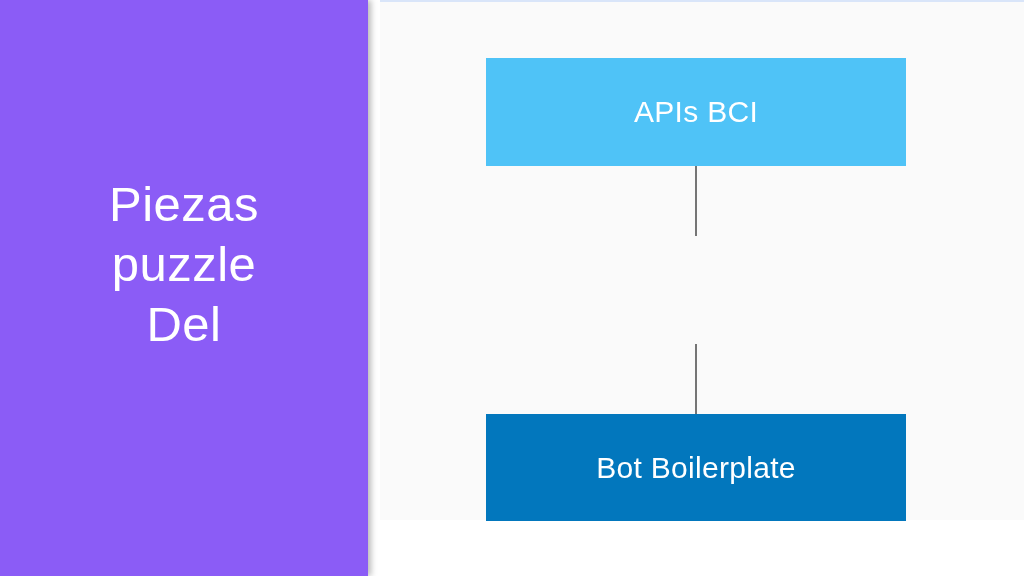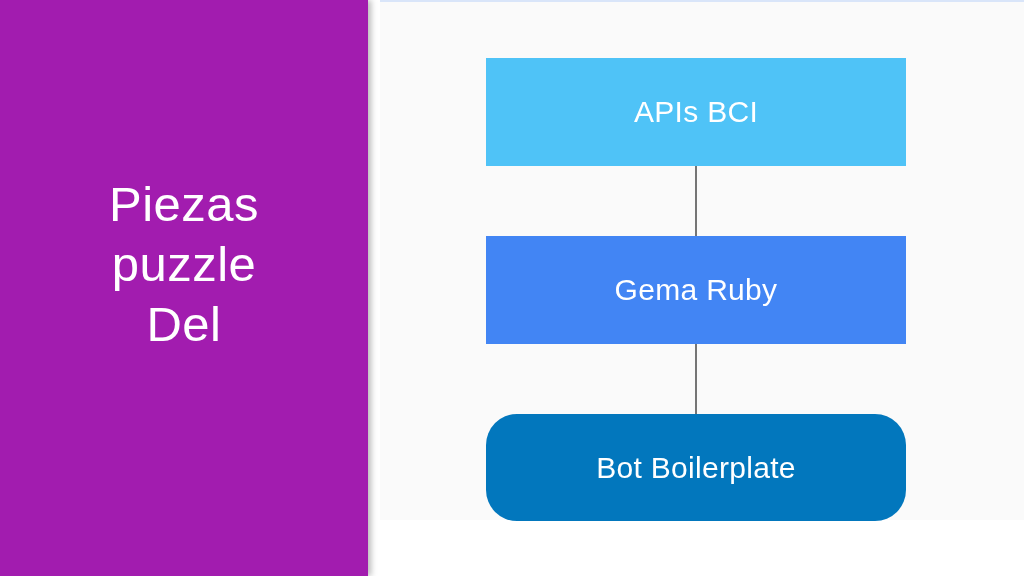--- a/index.html
+++ b/index.html
@@ -72,35 +72,32 @@
     background: #757575;
   }
   .connector-1 { top: 164px; height: 70px; }
   .connector-2 { top: 342px; height: 70px; }
 </style>
 </head>
 <body>
 
 <div class="stage">
 
-  <aside class="sidebar" style="background: #a21caf;">
+  <aside class="sidebar" style="background: #8b5cf6;">
     <div class="sidebar-title">
       <div>Piezas</div>
       <div>puzzle</div>
       <div>Del</div>
     </div>
   </aside>
 
   <main class="panel" style="background: rgb(250, 250, 250);">
     <div class="node node-1" style="background: rgb(79, 195, 247);">
       <span>APIs BCI</span>
     </div>
     <div class="connector connector-1" style="background: rgb(117, 117, 117);"></div>
-    <div class="node node-2" style="background: rgb(66, 133, 244);">
-      <span>Gema Ruby</span>
-    </div>
     <div class="connector connector-2" style="background: rgb(117, 117, 117);"></div>
-    <div class="node node-3" style="background: rgb(2, 119, 189); border-radius: 31px;">
+    <div class="node node-3" style="background: rgb(2, 119, 189);">
       <span>Bot Boilerplate</span>
     </div>
   </main>
 
 </div>
 
 </body></html>

